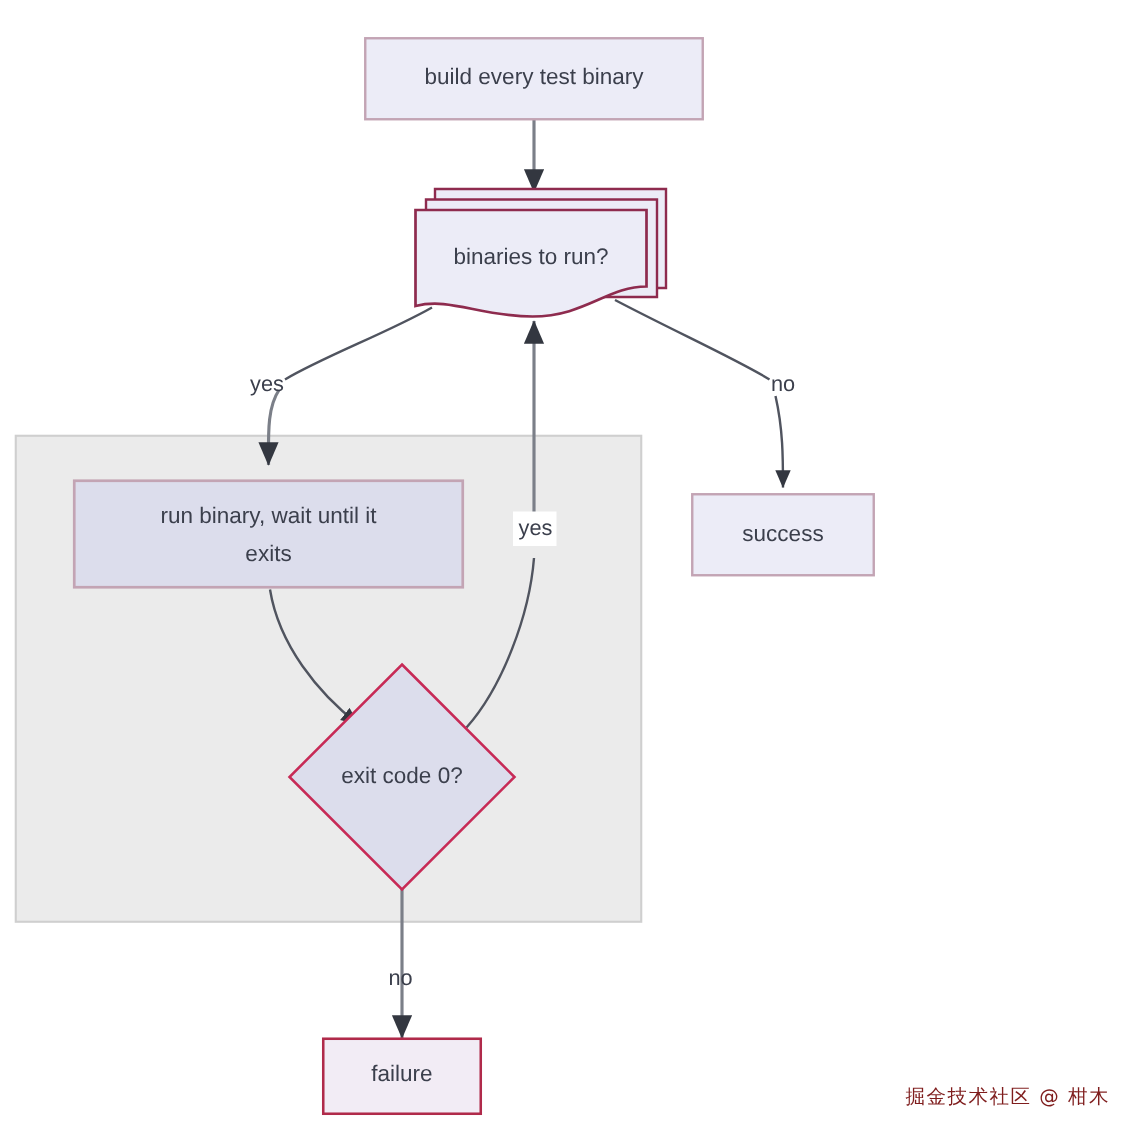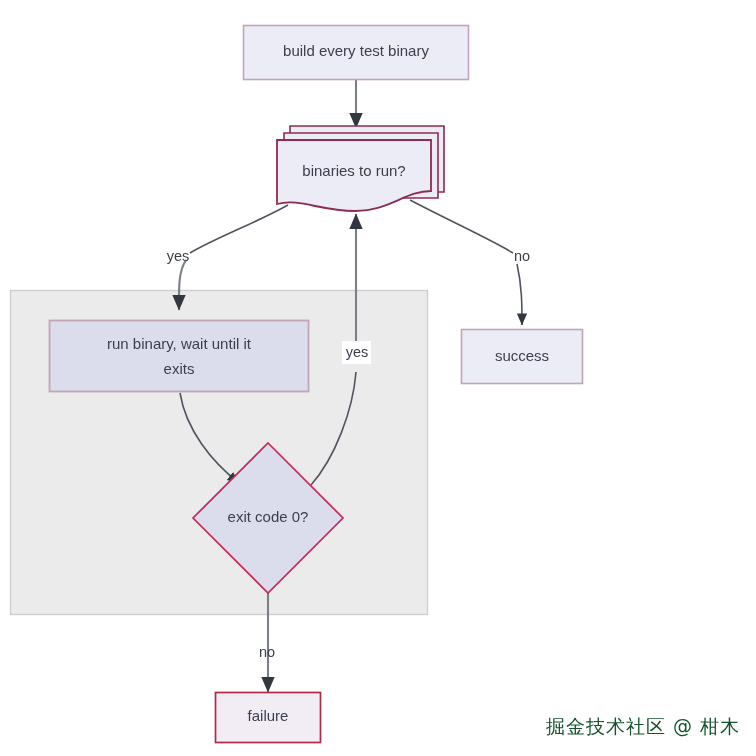--- a/index.html
+++ b/index.html
@@ -48,22 +48,22 @@
   .edge-path-gray {
     fill: none;
     stroke: #7b7f88;
     stroke-width: 2.1px;
   }
   .watermark {
     position: absolute;
     right: 16px;
     bottom: 16px;
     font-family: "DejaVu Sans", "Liberation Sans", sans-serif;
-    font-size: 19px;
-    color: #14532d;
+    font-size: 13px;
+    color: #7f1d1d;
     letter-spacing: 1px;
     white-space: nowrap;
     user-select: none;
   }
 </style>
 </head>
 <body>
 
 <div id="stage">
 

